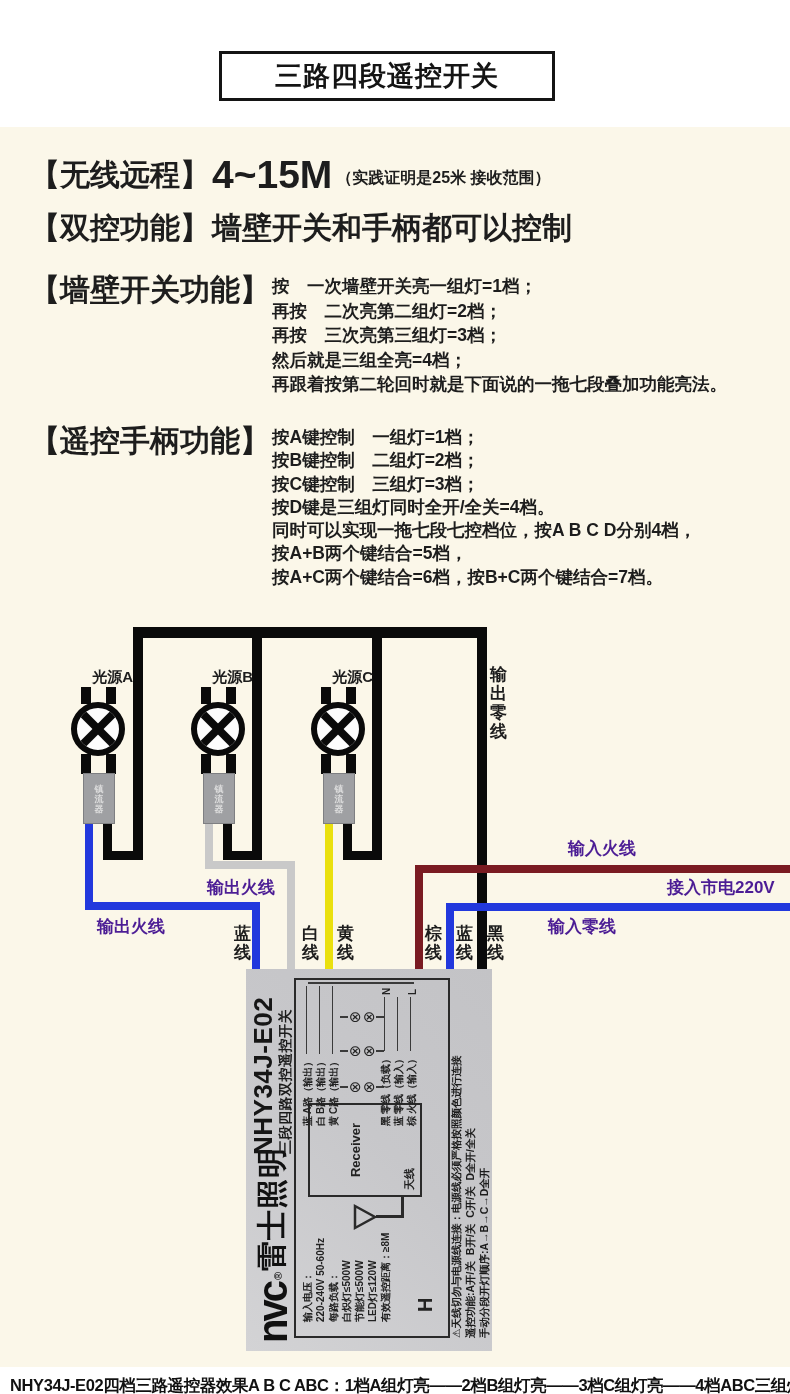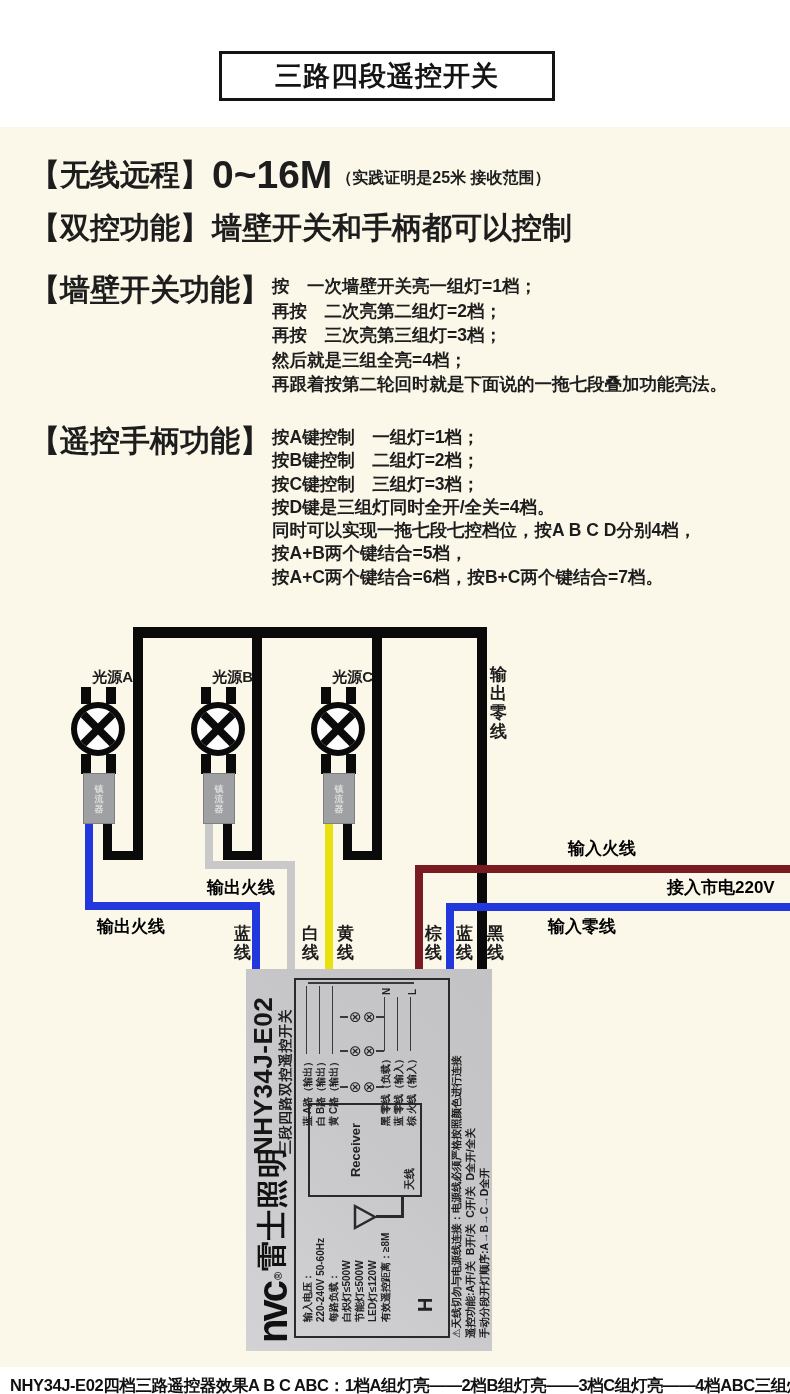--- a/index.html
+++ b/index.html
@@ -21,21 +21,21 @@
   .sec-label{font-size:30px;font-weight:700;color:#1d1d1d;white-space:nowrap;}
   .body-lines{font-size:17.5px;font-weight:700;color:#1d1d1d;white-space:pre;}
   .wall-lines{left:272px;top:247px;line-height:24.5px;}
   .remote-lines{left:272px;top:399px;line-height:23.3px;}
   
   .wire{position:absolute;background:#0a0a0a;}
   .wire.blue{background:#2238dd;}
   .wire.white{background:#c9c9c9;}
   .wire.yellow{background:#eae00e;}
   .wire.maroon{background:#7a1b22;}
-  .dlabel{position:absolute;font-size:17px;font-weight:700;color:#000000;white-space:nowrap;}
+  .dlabel{position:absolute;font-size:17px;font-weight:700;color:#4c1d95;white-space:nowrap;}
   .vlabel{position:absolute;font-size:17px;font-weight:700;color:#1d1d1d;width:19px;line-height:19px;
     word-break:break-all;text-align:center;}
   
   .lamp{position:absolute;width:70px;height:160px;top:641px;}
   .lamp-label{position:absolute;left:0;top:0;width:70px;text-align:right;font-size:15px;font-weight:700;color:#1d1d1d;white-space:nowrap;}
   .prong{position:absolute;top:19px;width:10px;height:17px;background:#0a0a0a;}
   .prong.p1{left:18px;} .prong.p2{left:43px;}
   .lamp-circle{position:absolute;left:8px;top:34px;width:42px;height:42px;border:6px solid #0a0a0a;border-radius:50%;background:#fdfdfd;overflow:hidden;}
   .xbar{position:absolute;left:-3px;top:17px;width:48px;height:8px;background:#0a0a0a;}
   .xbar.x1{transform:rotate(45deg);} .xbar.x2{transform:rotate(-45deg);}
@@ -77,21 +77,21 @@
 
 <div class="page">
   <div class="abs cream"></div>
 
   <div class="abs title-box">
     <span>三路四段遥控开关</span>
   </div>
 
   <div class="abs line1 feat">
     <span class="bracket">【无线远程】</span>
-    <span class="big-val">0~16M</span>
+    <span class="big-val">4~15M</span>
     <span class="small-note">（实践证明是25米 接收范围）</span>
   </div>
 
   <div class="abs sec-label" style="left:30px;top:243px;">【墙壁开关功能】</div>
 
   <div class="abs line2 feat">
     <span class="bracket">【双控功能】</span>
     <span class="txt">墙壁开关和手柄都可以控制</span>
   </div>
   <div class="abs body-lines wall-lines">按　一次墙壁开关亮一组灯=1档；

